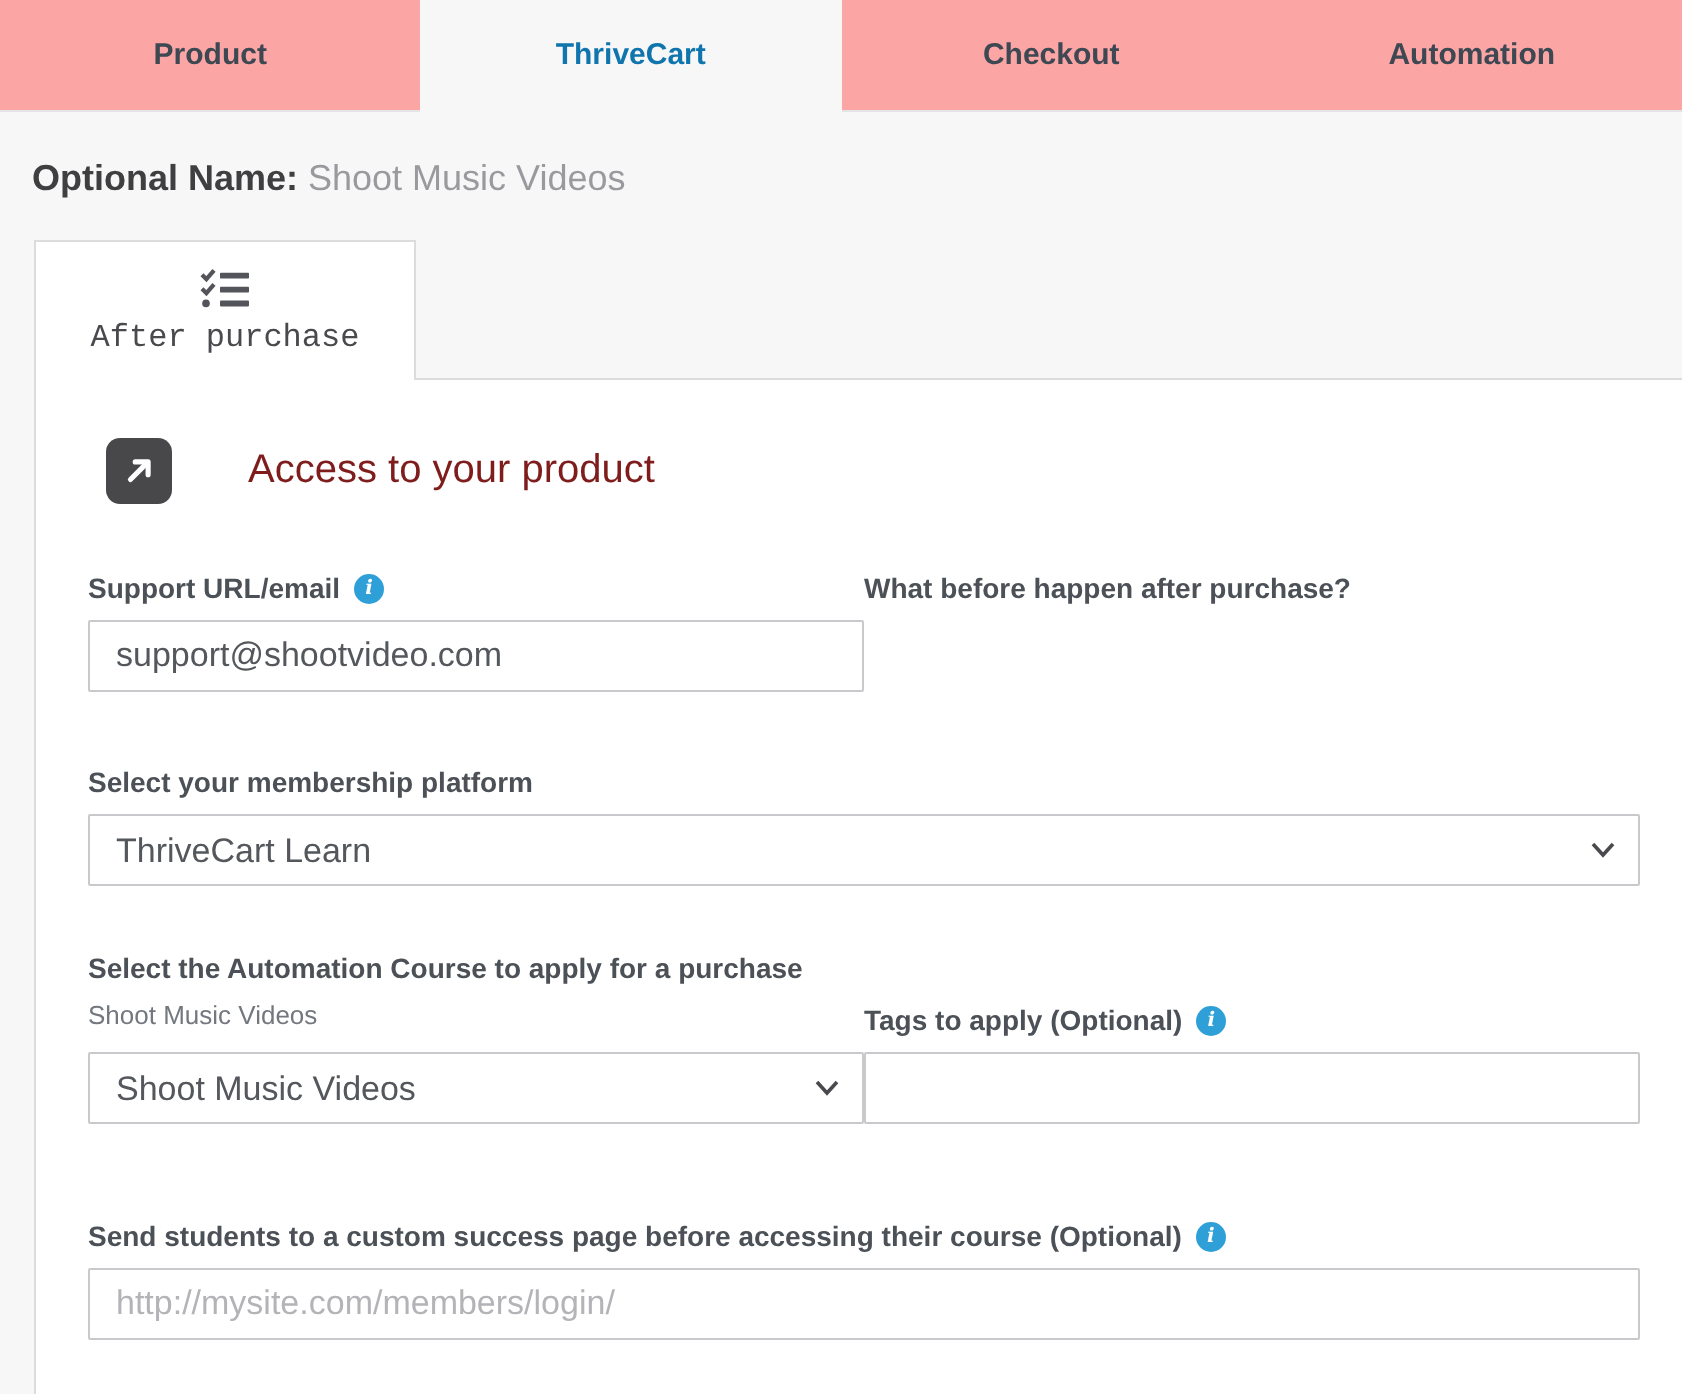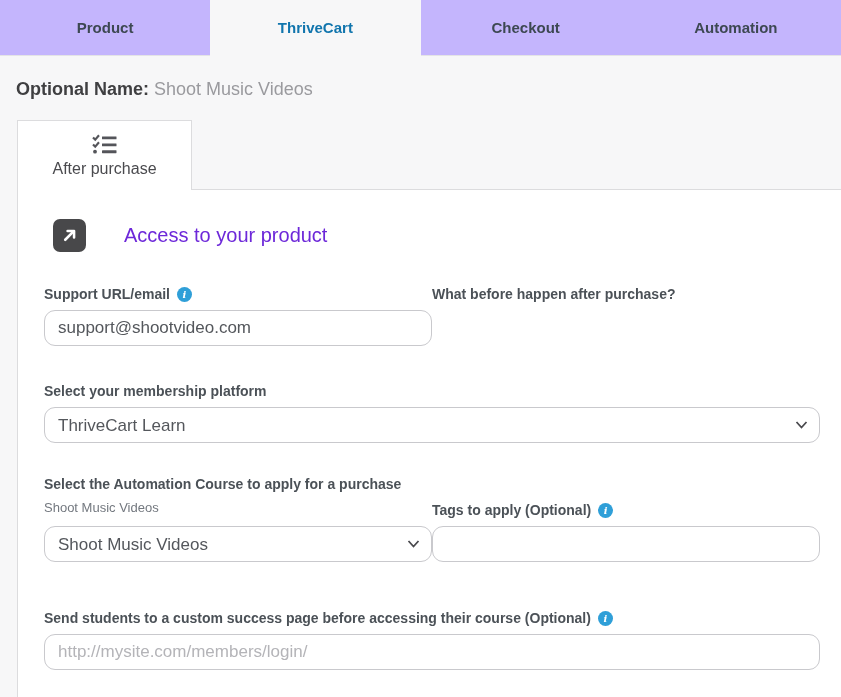--- a/index.html
+++ b/index.html
@@ -5,72 +5,72 @@
   * { margin:0; padding:0; box-sizing:border-box; }
   html,body { width:841px; height:697px; }
   body {
     font-family:"Liberation Sans", sans-serif;
     background:#f7f7f8;
     color:#4b5157;
     overflow:hidden;
   }
 
   
-  .tabbar { display:flex; height:56px; background:#c4b5fd; }
+  .tabbar { display:flex; height:56px; background:#fca5a5; }
   .tab {
     flex:1; display:flex; align-items:center; justify-content:center;
     font-size:15px; font-weight:700; color:#3d4852;
     border-bottom:1px solid #e4e4e6; cursor:pointer;
   }
   .tab.active {
     background:#f7f7f8; color:#1175ad; border-bottom:1px solid transparent;
   }
 
   
   .product-bar { padding:23px 16px 20px 16px; font-size:18px; }
   .product-bar .pn-label { font-weight:700; color:#3f3f41; }
   .product-bar .pn-value { color:#9a9a9e; font-weight:400; margin-left:5px; }
 
   
   .panel-wrap { margin-left:17px; }
   .subtab {
     position:relative; z-index:2;
-    width:175px; height:70px;
+    width:191px; height:70px;
     background:#ffffff;
     border:1px solid #dcdcde; border-bottom:none;
     display:flex; flex-direction:column; align-items:center; justify-content:center;
-    gap:5px; margin-bottom:-1px; cursor:pointer;
+    gap:5px; margin-bottom:-1px; cursor:pointer;font-family:Liberation Mono, monospace;
   }
   .subtab-label { font-size:16px; color:#4a4a4e; }
   .panel {
     background:#ffffff;
     border-top:1px solid #dcdcde; border-left:1px solid #dcdcde;
     min-height:505px;
     padding:29px 21px 30px 26px;
   }
 
   
   .section-head { display:flex; align-items:center; gap:38px; padding-left:9px; margin-bottom:34px; }
   .ext-icon {
     width:33px; height:33px; border-radius:7px; background:#48484a;
     display:flex; align-items:center; justify-content:center;
   }
-  .section-title { font-size:20px; color:#6d28d9; font-weight:400; }
+  .section-title { font-size:20px; color:#7f1d1d; font-weight:400; }
 
   
   .grid2 { display:grid; grid-template-columns:1fr 1fr; }
   .field-label {
     display:flex; align-items:center; gap:7px;
     font-size:14px; font-weight:700; color:#4b5157; margin-bottom:8px;
     white-space:nowrap;
   }
   .sub-label { font-size:13px; color:#73787f; font-weight:400; margin-bottom:11px; }
   .txt-input, .sel {
     width:100%; height:36px;
-    border:1px solid #c9c9cd; border-radius:11px;
+    border:1px solid #c9c9cd; border-radius:1px;
     padding:0 13px; font-size:17px; color:#54575c;
     font-family:"Liberation Sans", sans-serif;
     background:#fff; outline:none;
   }
   .txt-input::placeholder { color:#b4b4b8; opacity:1; }
   .sel { appearance:none; -webkit-appearance:none; -moz-appearance:none; padding-right:34px; }
   .sel-wrap { position:relative; }
   .sel-chevron {
     position:absolute; right:12px; top:50%; transform:translateY(-50%);
     pointer-events:none; display:flex;

